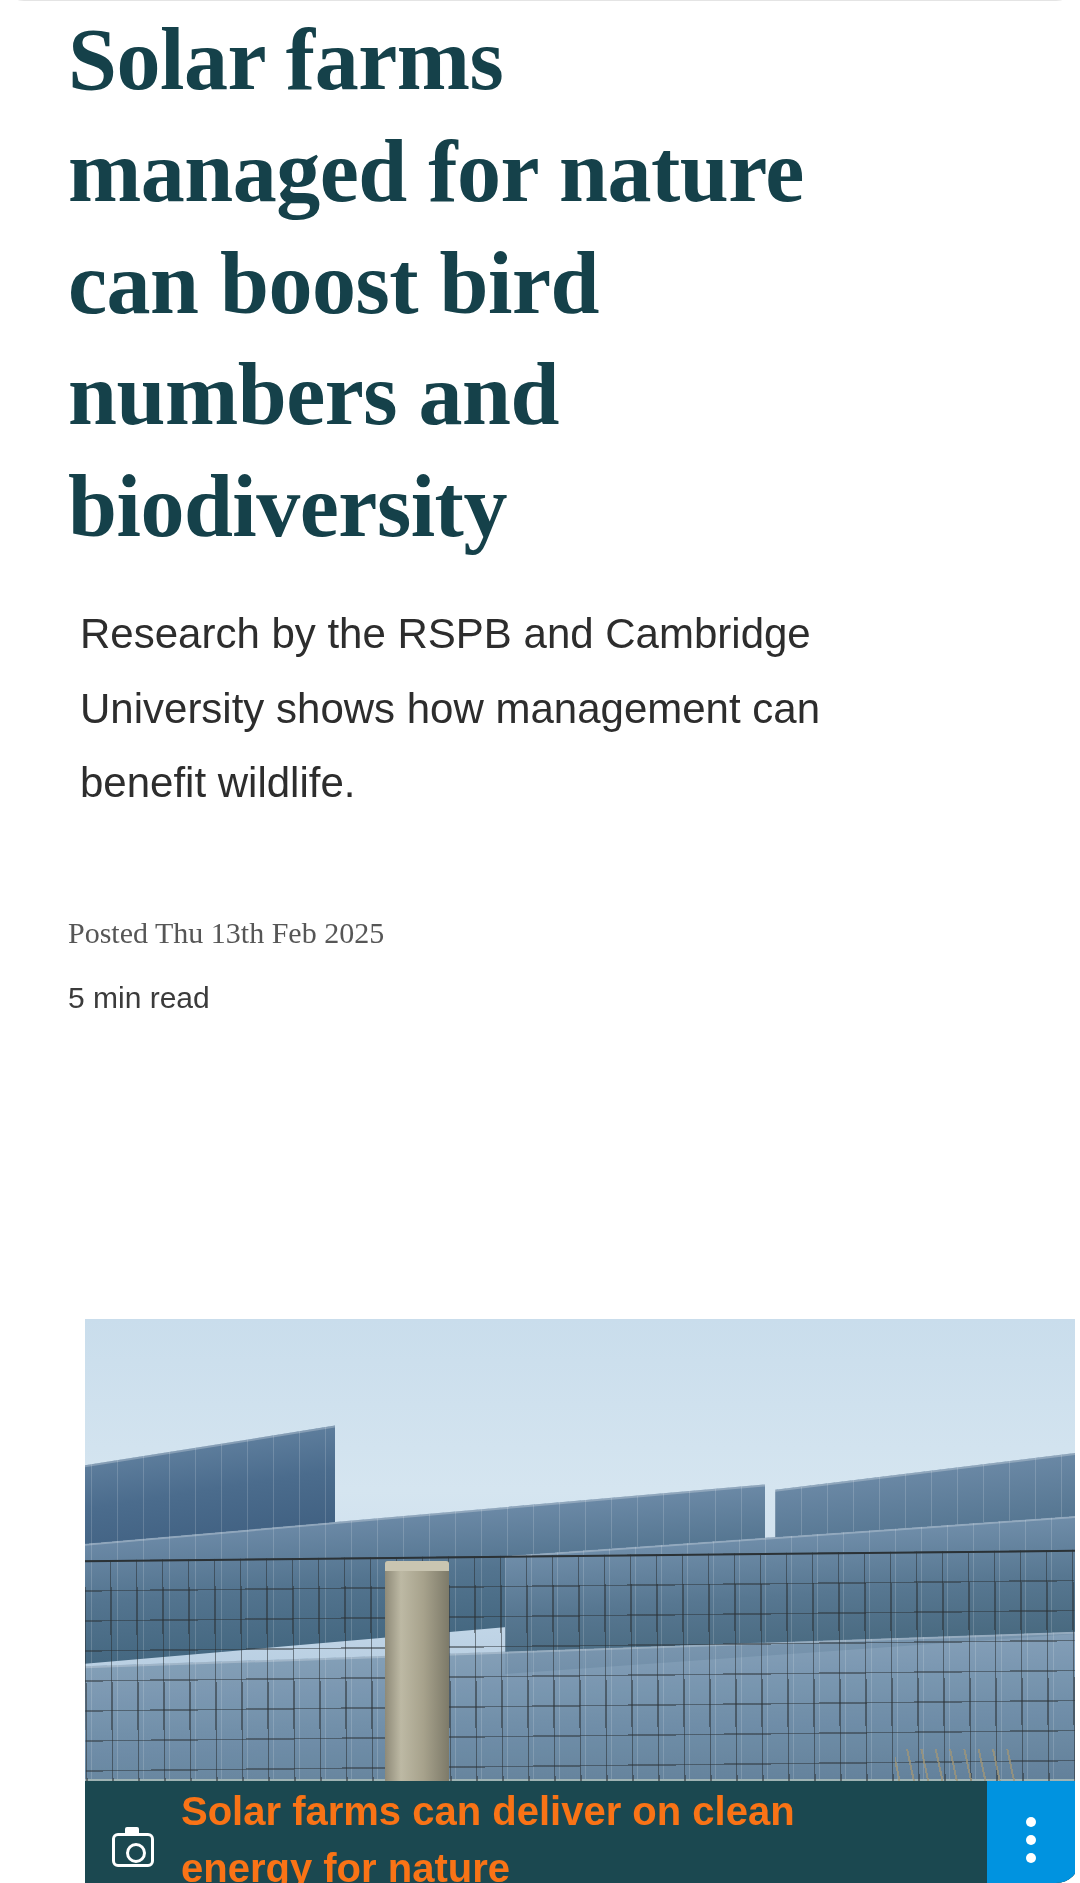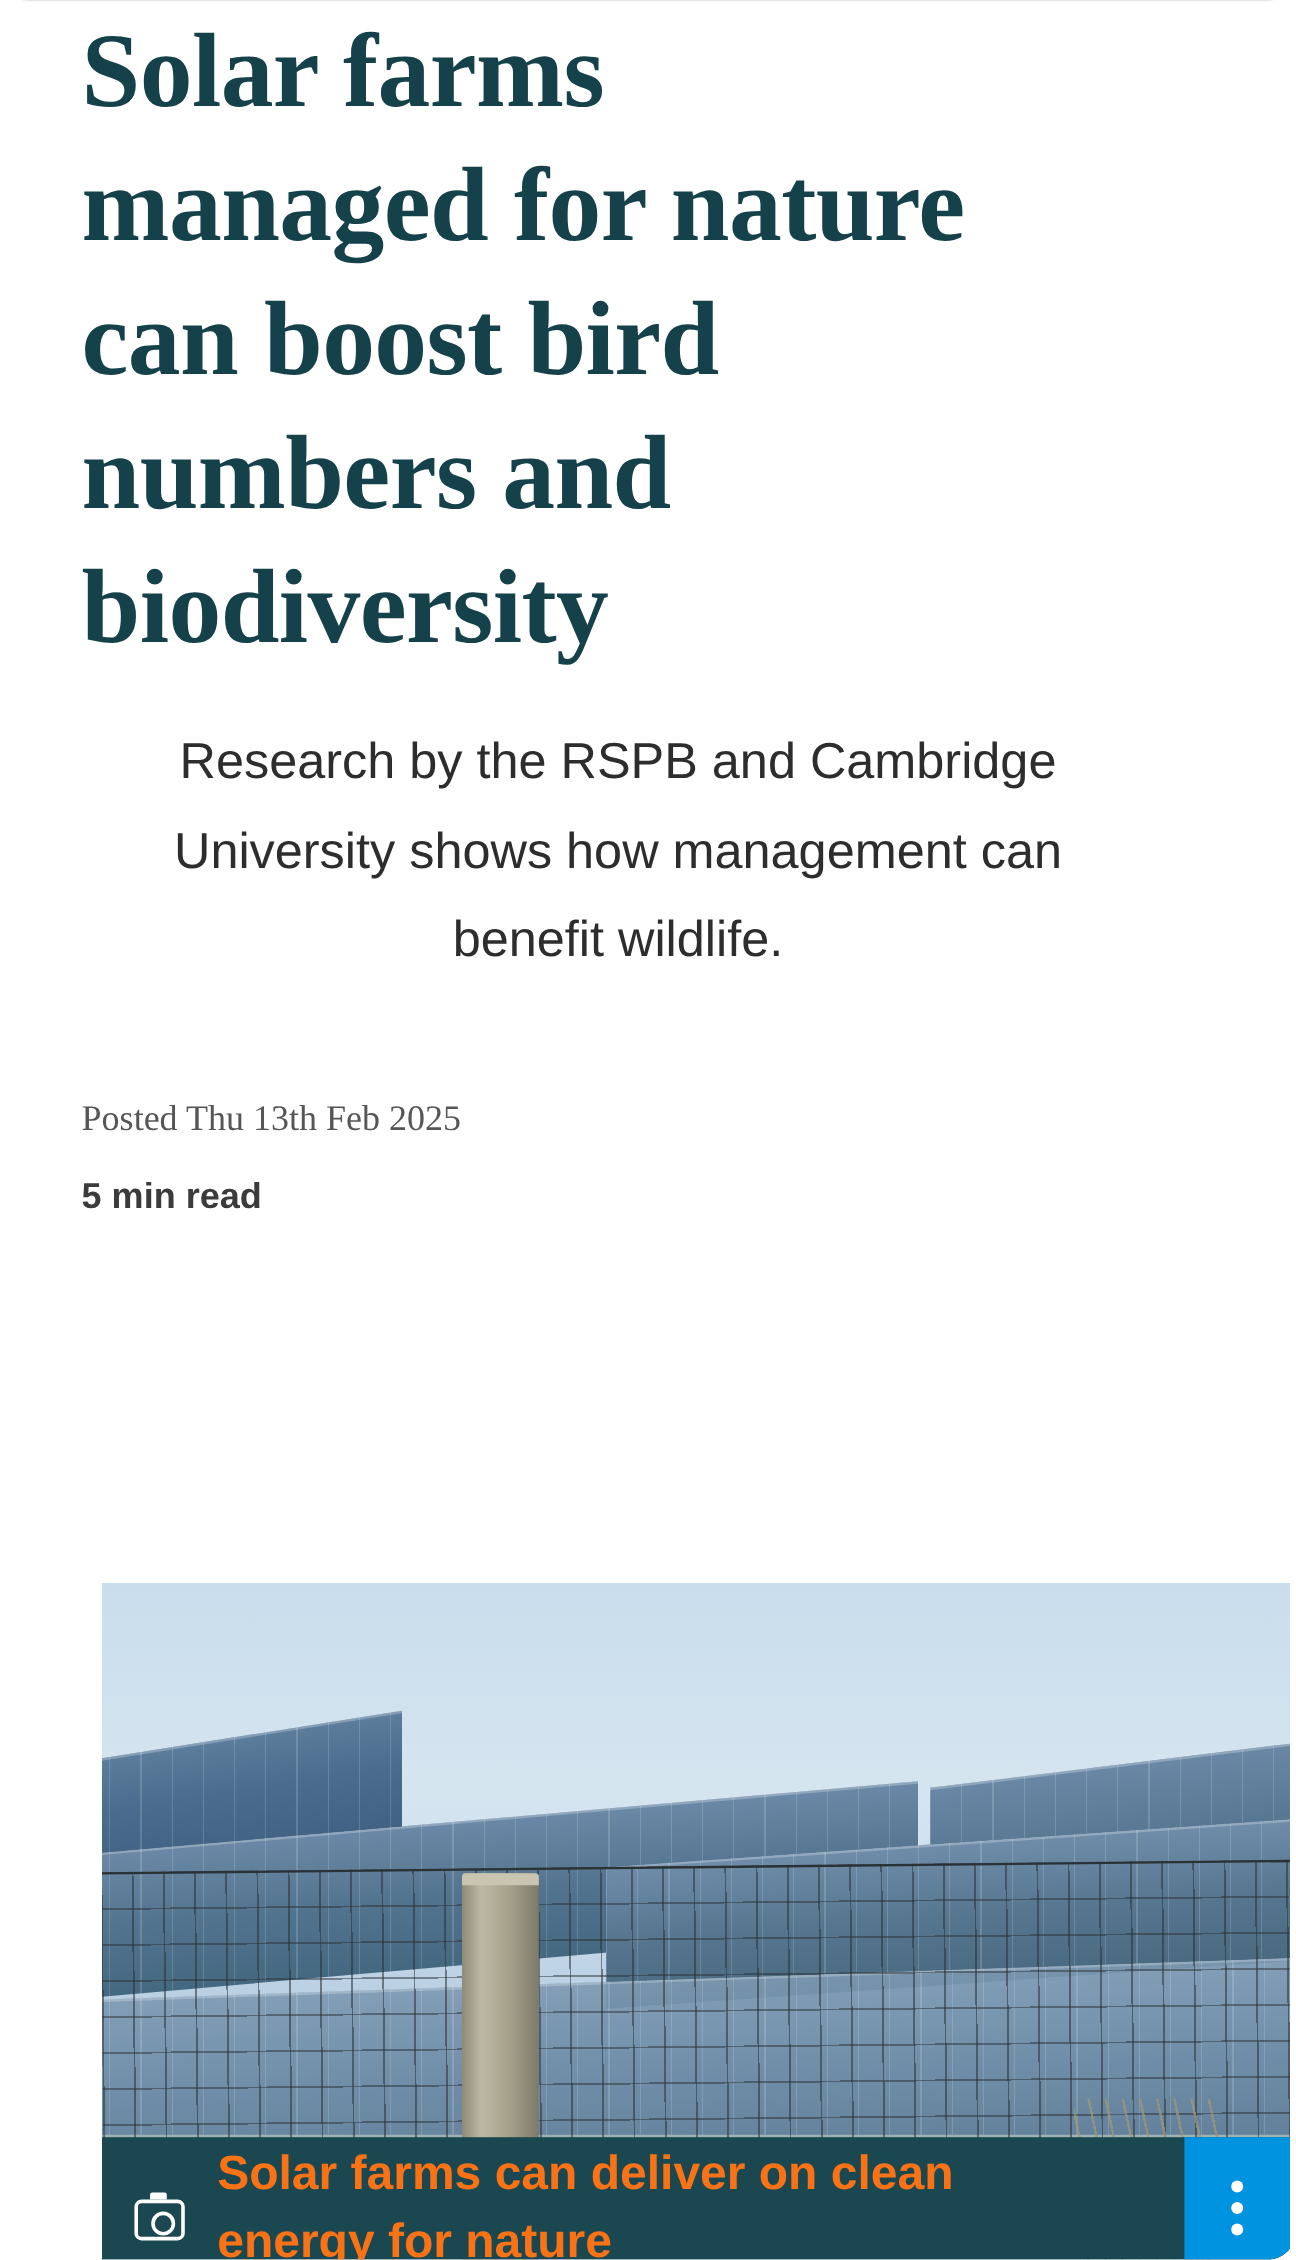--- a/index.html
+++ b/index.html
@@ -54,36 +54,35 @@
   }
 
   .standfirst {
     margin: 0;
     padding: 34px 70px 0 80px;
     font-size: 42px;
     line-height: 1.78;
     color: #2d2d2d;
     font-weight: 400;
     max-width: 1020px;
-    text-align: center;
   }
 
   .meta {
     padding: 92px 70px 0 68px;
   }
   .meta .posted {
     font-size: 30px;
     color: #565656;
     line-height: 1.3;
     font-family: Liberation Serif, serif;
   }
   .meta .readtime {
     margin-top: 26px;
     font-size: 30px;
-    font-weight: 700;
+    font-weight: 400;
     color: #3b3b3b;
     line-height: 1.3;
   }
 
   .figure {
     position: absolute;
     top: 1303px;
     left: 45px;
     width: 990px;
     height: 580px;

